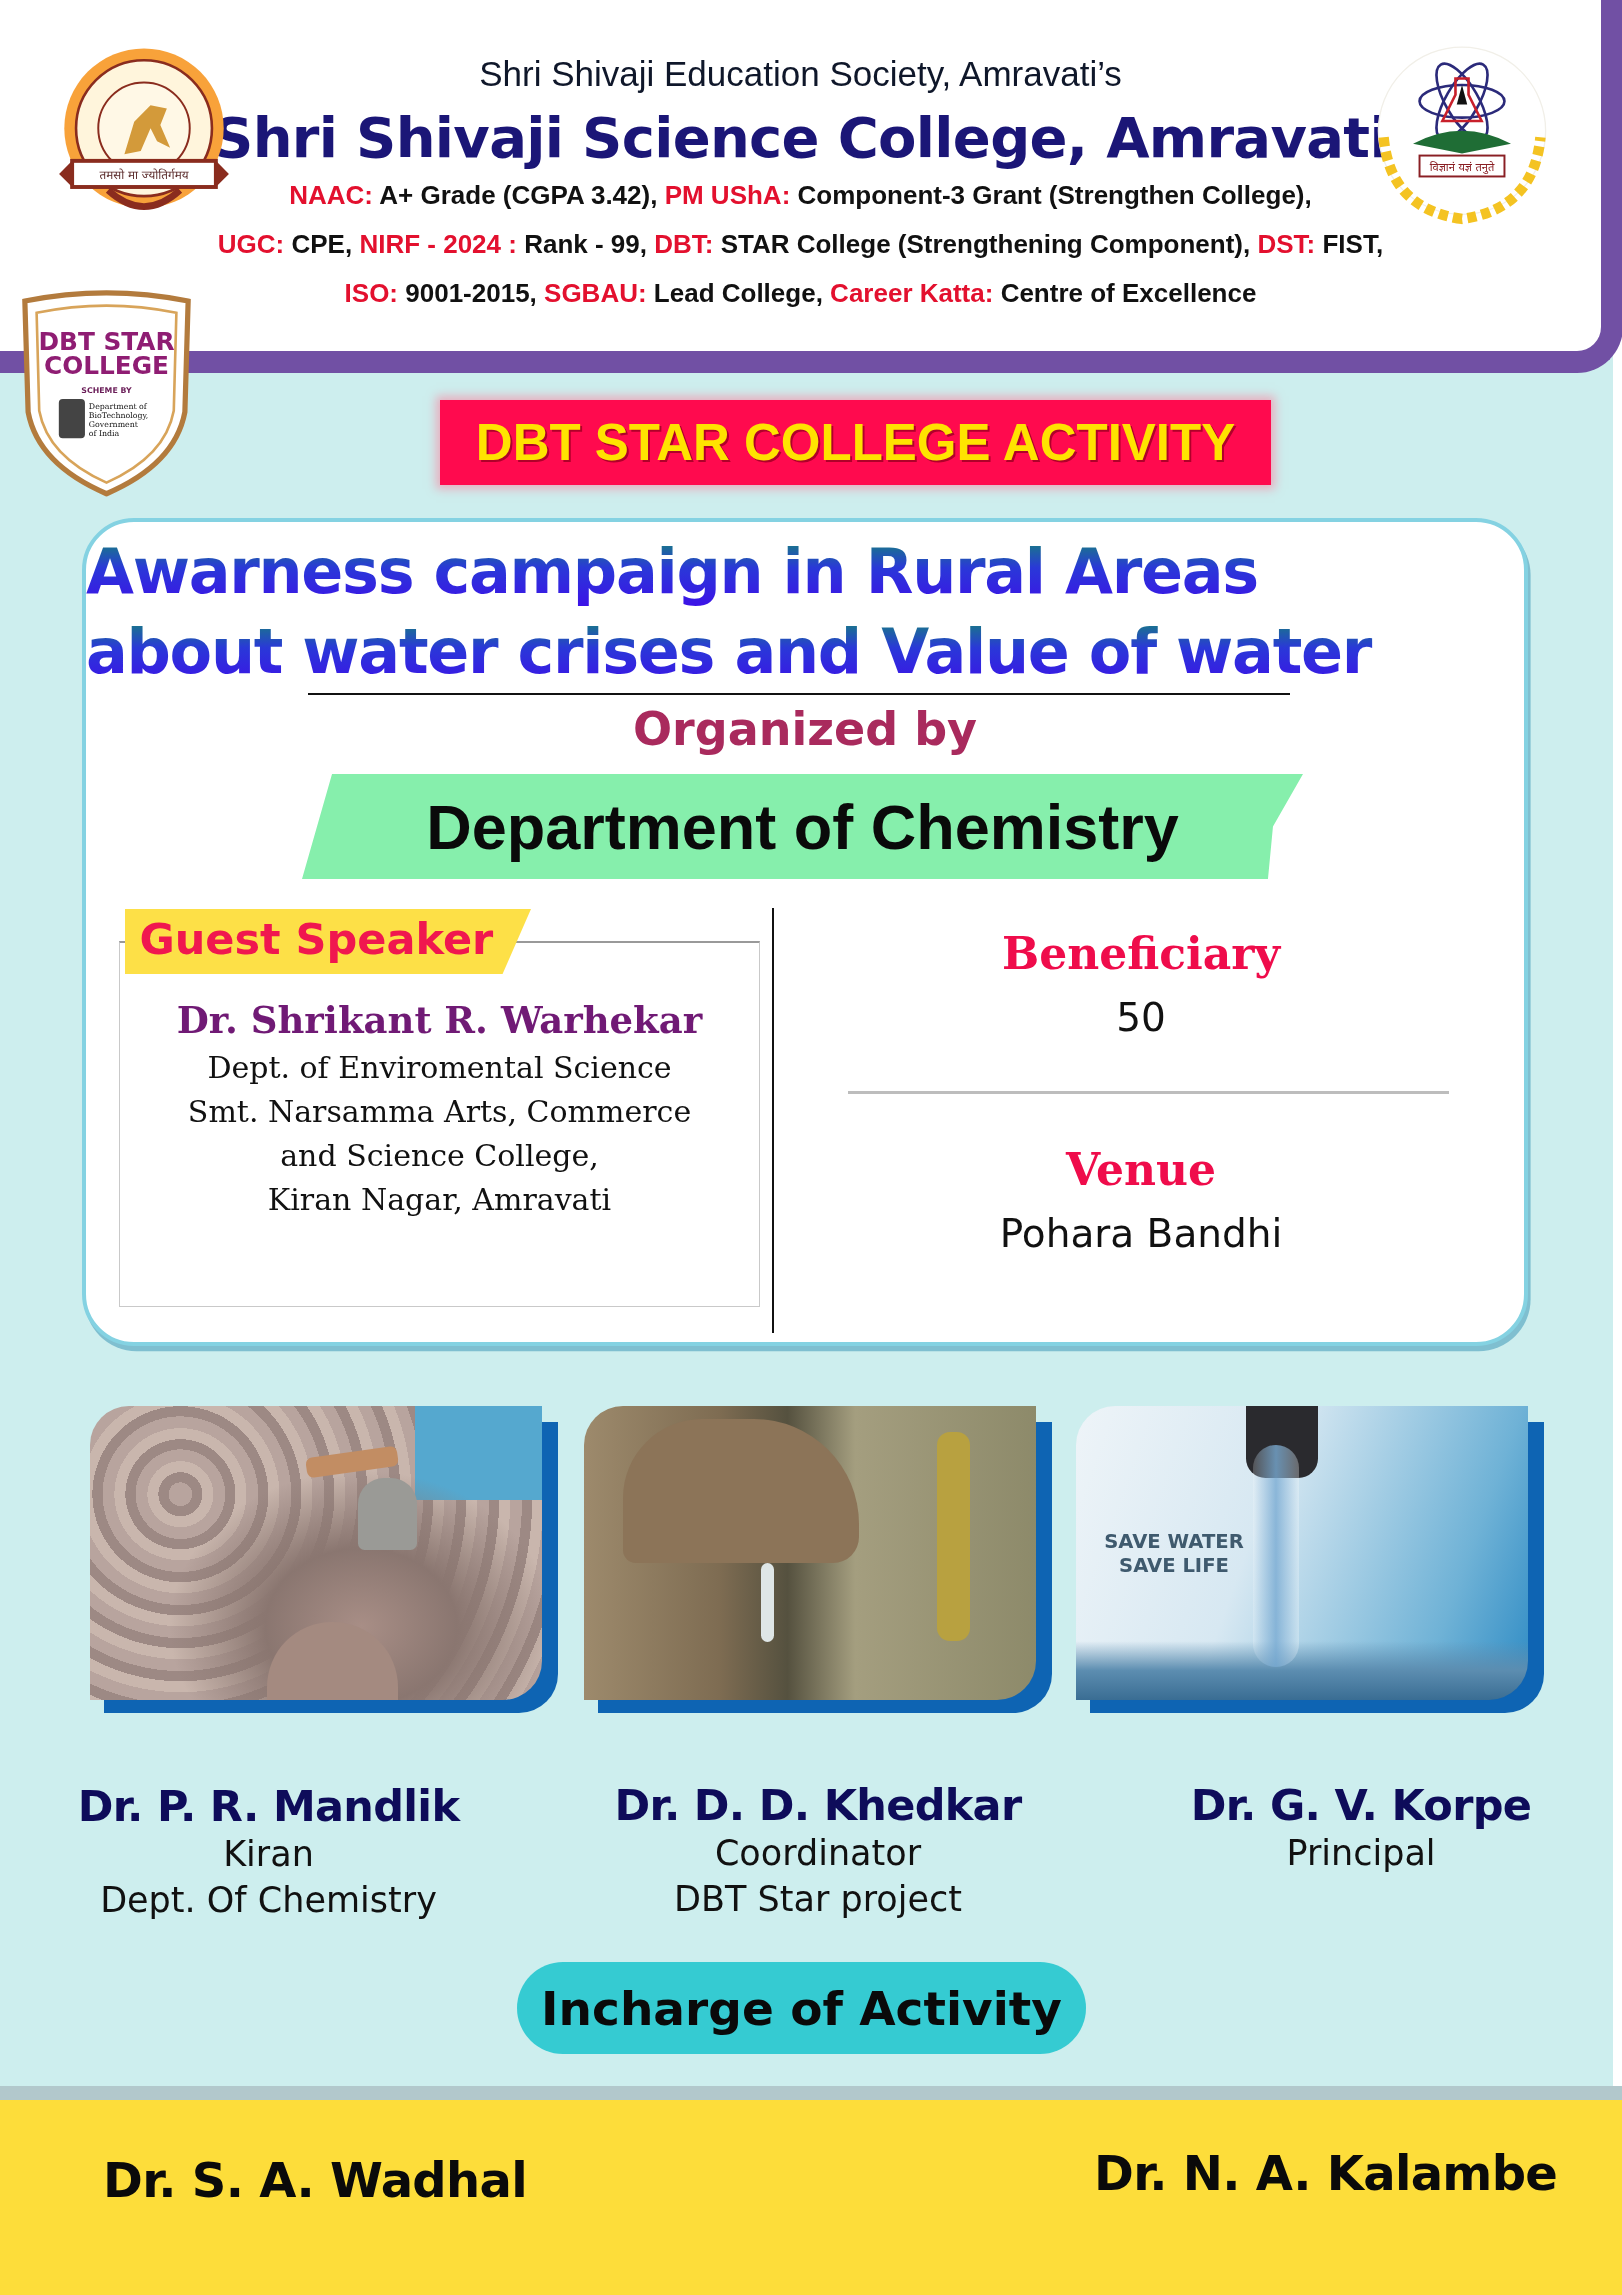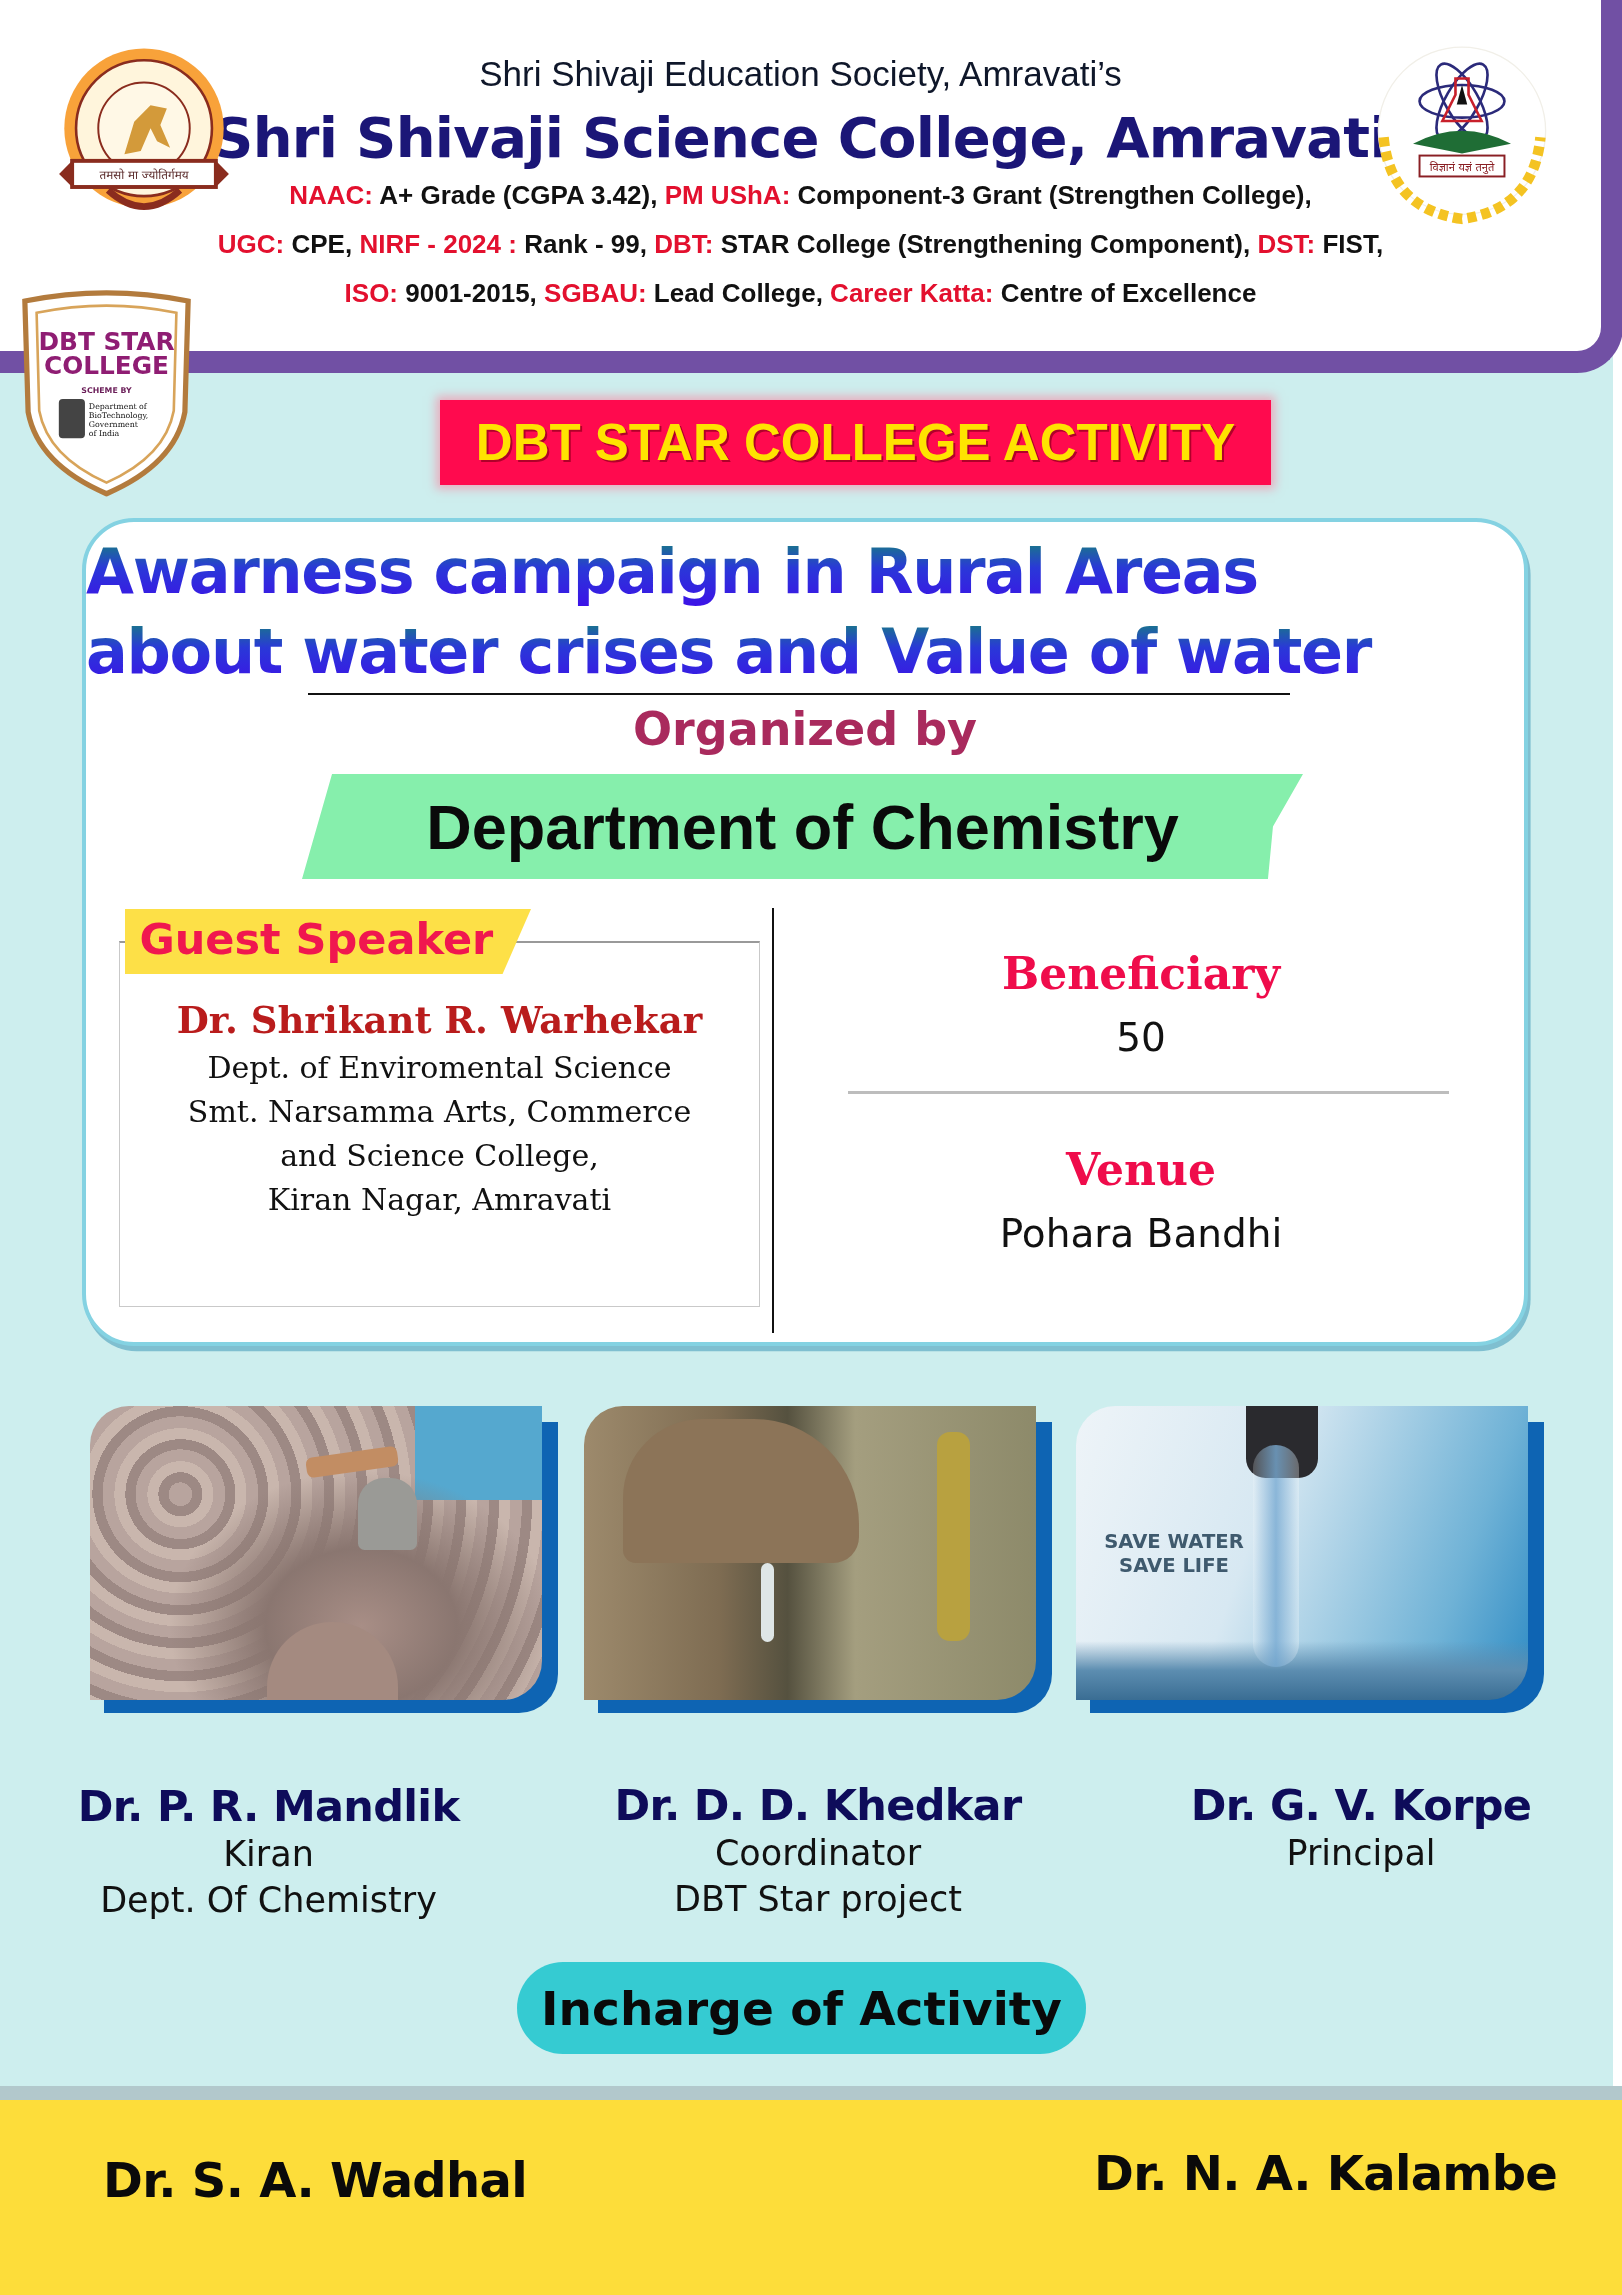--- a/index.html
+++ b/index.html
@@ -102,36 +102,36 @@
     }
     .guest-tag span {
       position: absolute; left: 14.4px; top: 5.2px;
       font-family: "DejaVu Sans", sans-serif; font-weight: bold; font-size: 43px; color: #f0174f;
       white-space: nowrap;
     }
     .speaker-text {
       position: absolute; left: 33px; top: 472px; width: 641px; text-align: center;
       font-family: "DejaVu Serif", serif; color: #111;
     }
-    .speaker-name { font-size: 37px; font-weight: bold; color: #b91c1c; line-height: 52px; }
+    .speaker-name { font-size: 37px; font-weight: bold; color: #701a75; line-height: 52px; }
     .speaker-line { font-size: 30px; line-height: 44px; }
 
     .v-divider {
       position: absolute; left: 686px; top: 386px; width: 2px; height: 425px; background: #111;
     }
     .info-col {
       position: absolute; left: 754px; width: 602px; text-align: center;
     }
     .info-label {
       font-family: "DejaVu Serif", serif; font-weight: bold; font-size: 44px; color: #ef0c4b;
     }
     .info-value {
       font-family: "DejaVu Sans", sans-serif; font-size: 39px; color: #111; margin-top: 15.7px;
     }
-    .beneficiary { top: 406px; margin-top: 20px; }
+    .beneficiary { top: 406px; }
     .venue { top: 622px; }
     .h-divider {
       position: absolute; left: 762px; top: 569px; width: 601px; height: 2.6px; background: #bdbdbd;
     }
 
     
     .photo-wrap {
       position: absolute; top: 1406px; width: 471px; height: 308px;
     }
     .photo-shadow {

